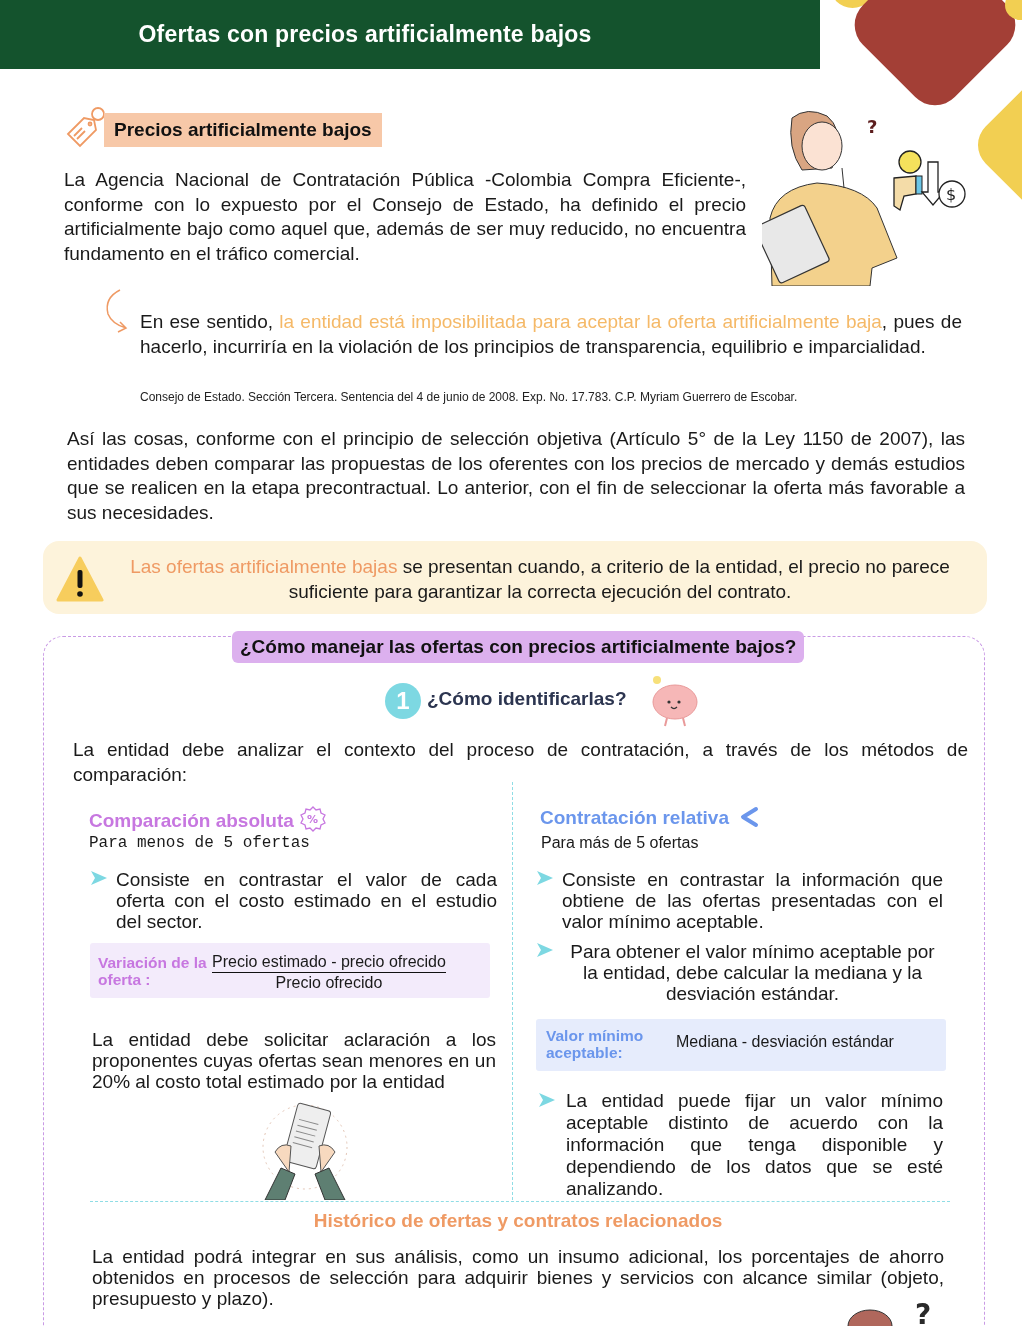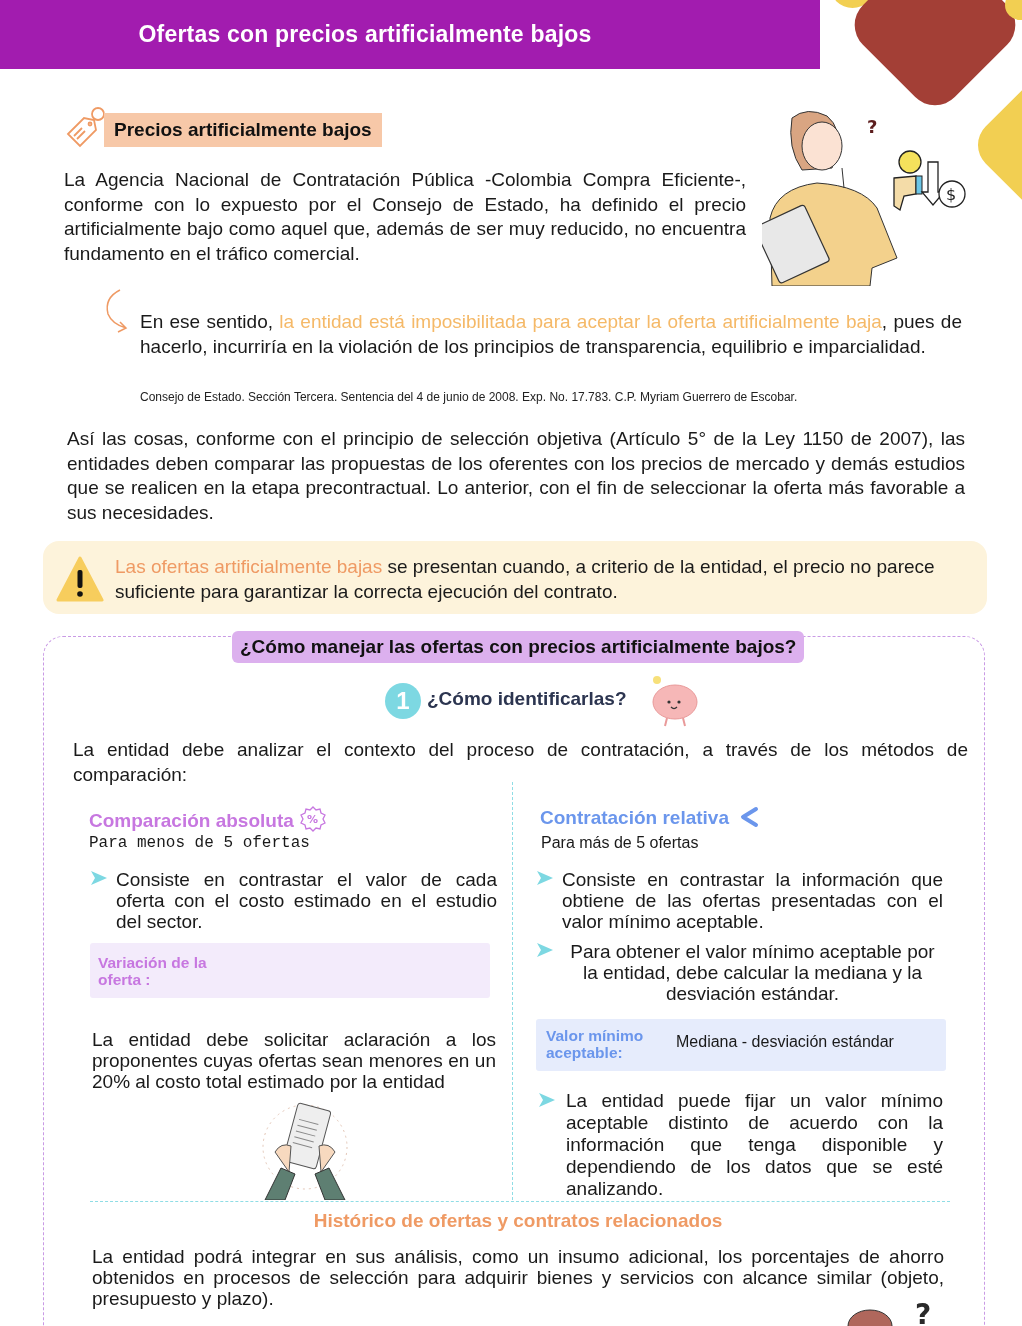--- a/index.html
+++ b/index.html
@@ -2,21 +2,21 @@
 <html><head>
 <meta charset="utf-8">
 <style>
   * { box-sizing: border-box; margin: 0; padding: 0; }
   body {
     width: 1022px; height: 1326px; overflow: hidden; position: relative;
     background: #ffffff; font-family: "Liberation Sans", sans-serif; color: #1a1a1a;
   }
   .header {
     position: absolute; left: 0; top: 0; width: 820px; height: 69px;
-    background: #a21caf; display: flex; align-items: center; justify-content: center;
+    background: #14532d; display: flex; align-items: center; justify-content: center;
   }
   .header h1 { color: #fff; font-size: 23px; font-weight: bold; letter-spacing: 0.2px; margin-left: -90px; }
   .deco { position: absolute; z-index: 2; }
   .deco-red { left: 870px; top: -40px; width: 130px; height: 130px; background: #a33f36; border-radius: 28px; transform: rotate(45deg); }
   .deco-yellow1 { left: 830px; top: -22px; width: 45px; height: 30px; background: #f2cf52; border-radius: 0 0 30px 30px; }
   .deco-yellow2 { left: 990px; top: 90px; width: 110px; height: 110px; background: #f2cf52; border-radius: 26px; transform: rotate(45deg); }
   .deco-yellow3 { left: 1005px; top: -10px; width: 30px; height: 30px; background: #f2cf52; border-radius: 50%; }
 
   .section-tag {
     position: absolute; left: 104px; top: 113px; height: 34px; padding: 0 10px;
@@ -35,21 +35,21 @@
   .quote-arrow { position: absolute; left: 100px; top: 288px; width: 30px; height: 48px; }
 
   .illus-woman { position: absolute; left: 762px; top: 108px; width: 150px; height: 178px; }
   .illus-icon { position: absolute; left: 886px; top: 140px; width: 86px; height: 75px; }
 
   .warn-box {
     position: absolute; left: 43px; top: 541px; width: 944px; height: 73px;
     background: #fdf3db; border-radius: 16px;
   }
   .warn-icon { position: absolute; left: 56px; top: 556px; width: 48px; height: 46px; }
-  .warn-text { left: 115px; top: 555px; width: 850px; text-align: left; }
+  .warn-text { left: 115px; top: 555px; width: 850px; text-align: center; }
 
   .dashed-frame {
     position: absolute; left: 43px; top: 636px; width: 942px; height: 720px;
     border: 1.5px dashed #c99ae5; border-radius: 20px;
   }
   .how-tag {
     position: absolute; left: 232px; top: 631px; height: 32px; padding: 0 8px;
     background: #dcb0ee; border-radius: 6px; display: flex; align-items: center;
     font-size: 19px; font-weight: bold; color: #111;
   }
@@ -178,20 +178,24 @@
 </div>
 <div class="col-sub abs-sub">Para menos de 5 ofertas</div>
 
 <svg class="bullet-tri" style="left:90px; top:870px;" viewBox="0 0 18 16">
     <path d="M1 1 L17 8 L1 15 L5 8 Z" fill="#7dd8e2"></path>
   </svg>
 <div class="bullet" style="left:116px; top:869px; width:381px;">Consiste en contrastar el valor de cada oferta con el costo estimado en el estudio del sector.</div>
 
 <div class="formula-box fb-abs">
   <div class="fb-label">Variación de la oferta :</div>
+  <div class="frac">
+    <div class="num">Precio estimado - precio ofrecido</div>
+    <div>Precio ofrecido</div>
+  </div>
 </div>
 
 <div class="bullet" style="left:92px; top:1029px; width:404px;">La entidad debe solicitar aclaración a los proponentes cuyas ofertas sean menores en un 20% al costo total estimado por la entidad</div>
 
 <svg class="receipt" viewBox="0 0 120 98">
   <circle cx="60" cy="45" r="42" fill="none" stroke="#e3c6b6" stroke-dasharray="2 4"></circle>
   <rect x="45" y="4" width="34" height="60" rx="3" fill="#eeeeee" stroke="#555" stroke-width="1" transform="rotate(15 62 34)"></rect>
   <path d="M50 20 h20 M50 26 h20 M50 32 h20 M50 38 h20 M50 44 h20" stroke="#888" stroke-width="1" transform="rotate(15 62 34)"></path>
   <path d="M30 50 Q36 40 46 44 L44 70 Z" fill="#f7d9bf" stroke="#555" stroke-width="1"></path>
   <path d="M90 50 Q84 40 74 44 L76 70 Z" fill="#f7d9bf" stroke="#555" stroke-width="1"></path>

